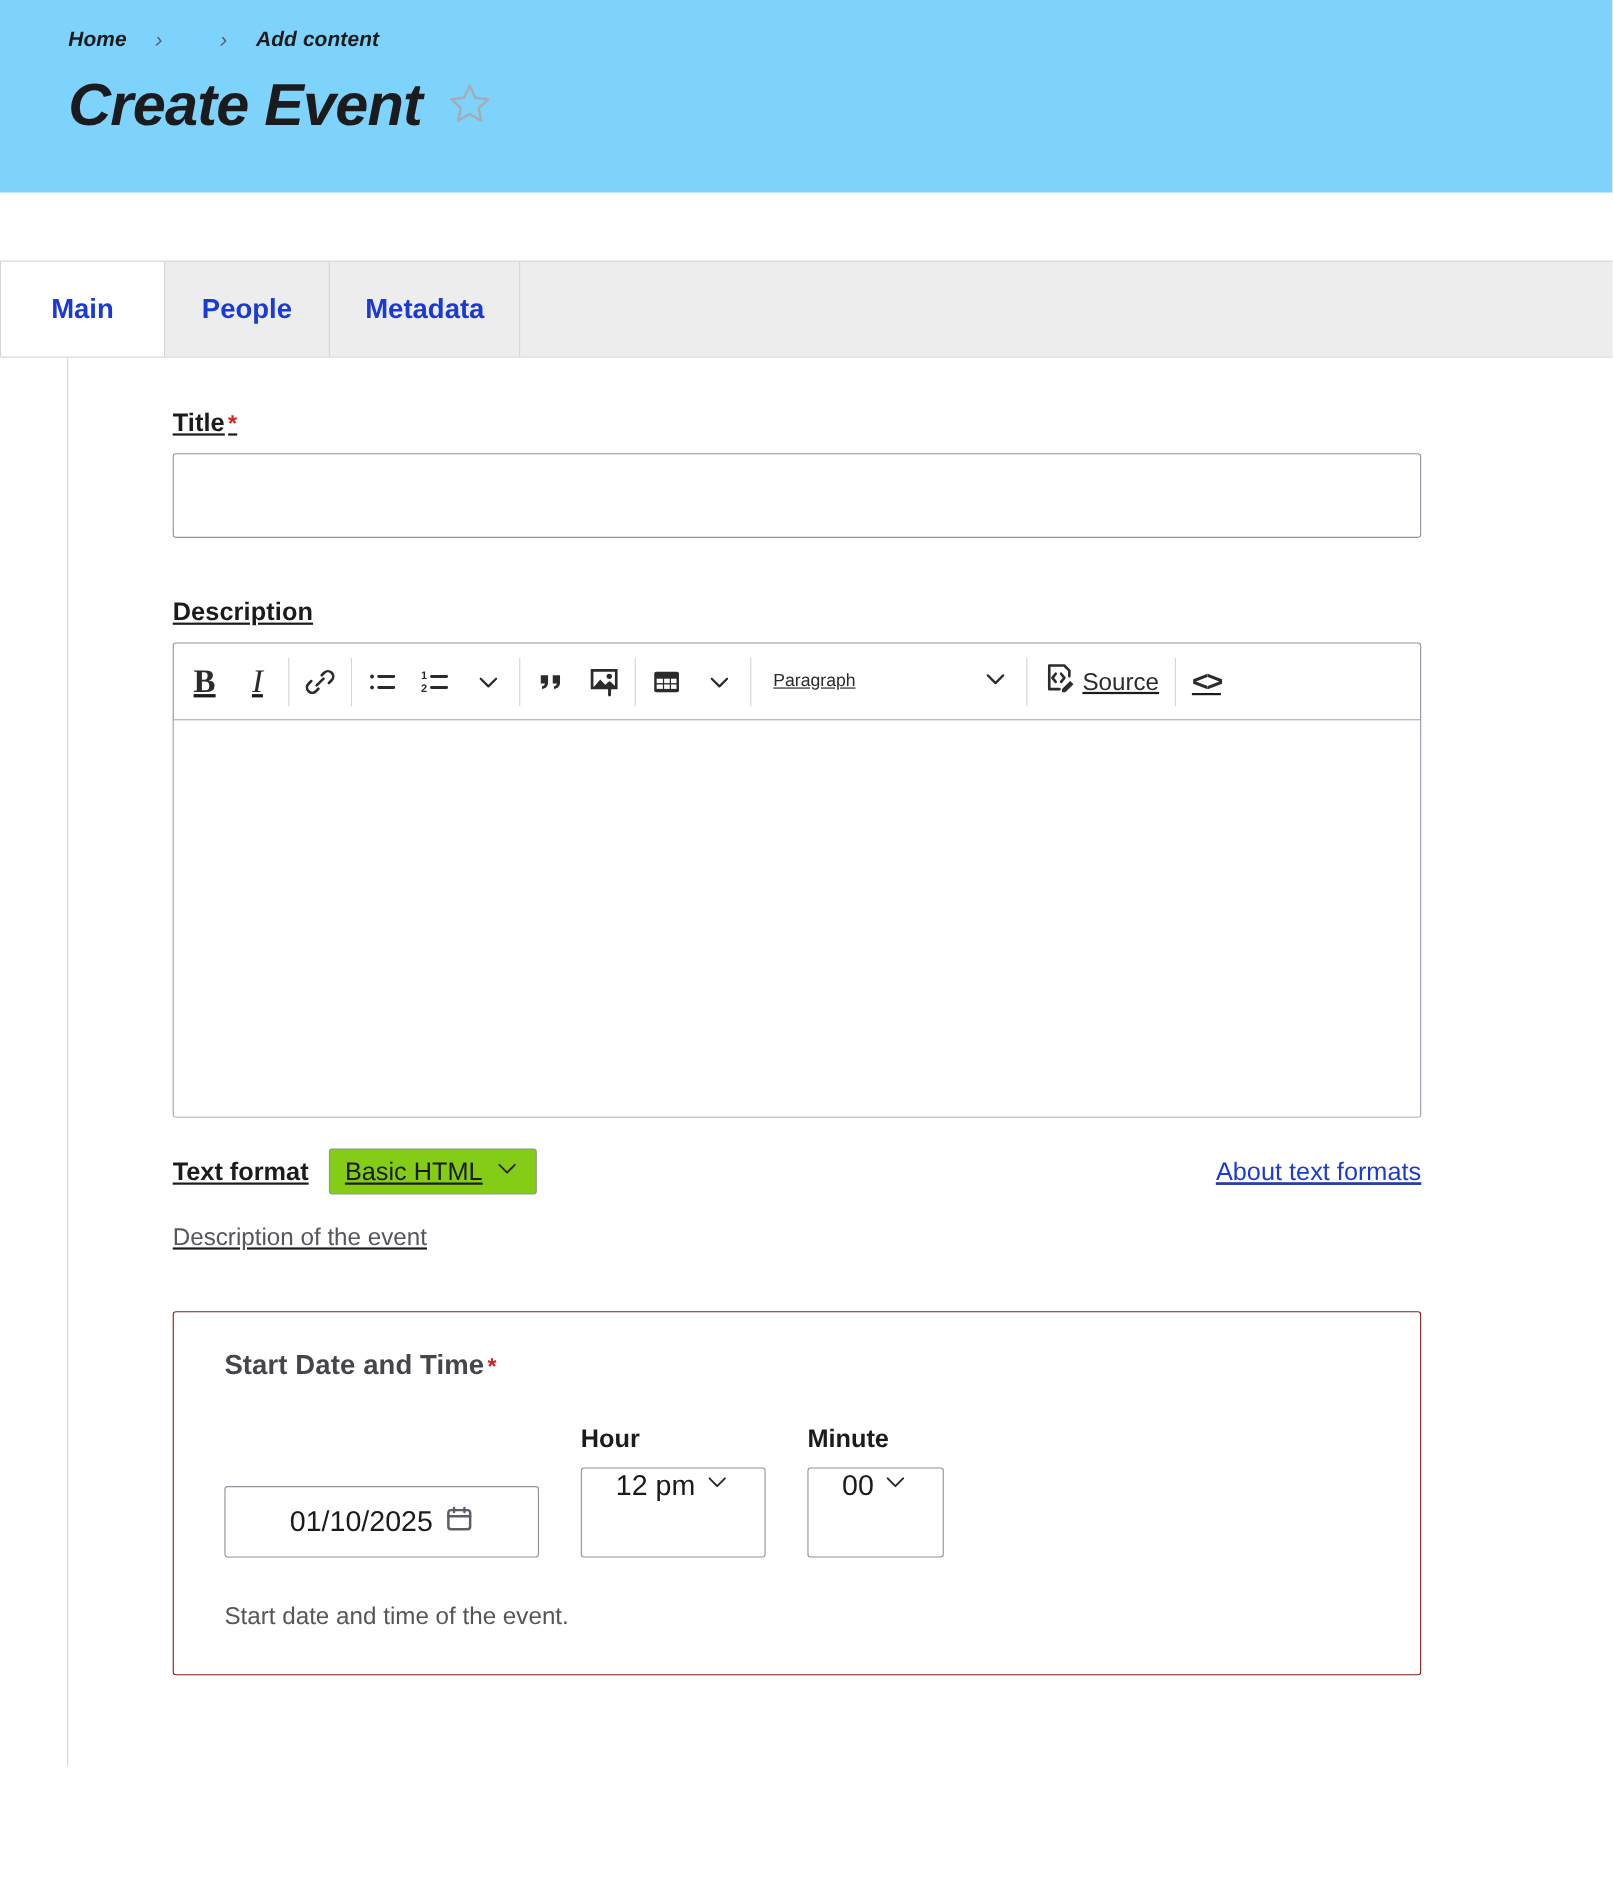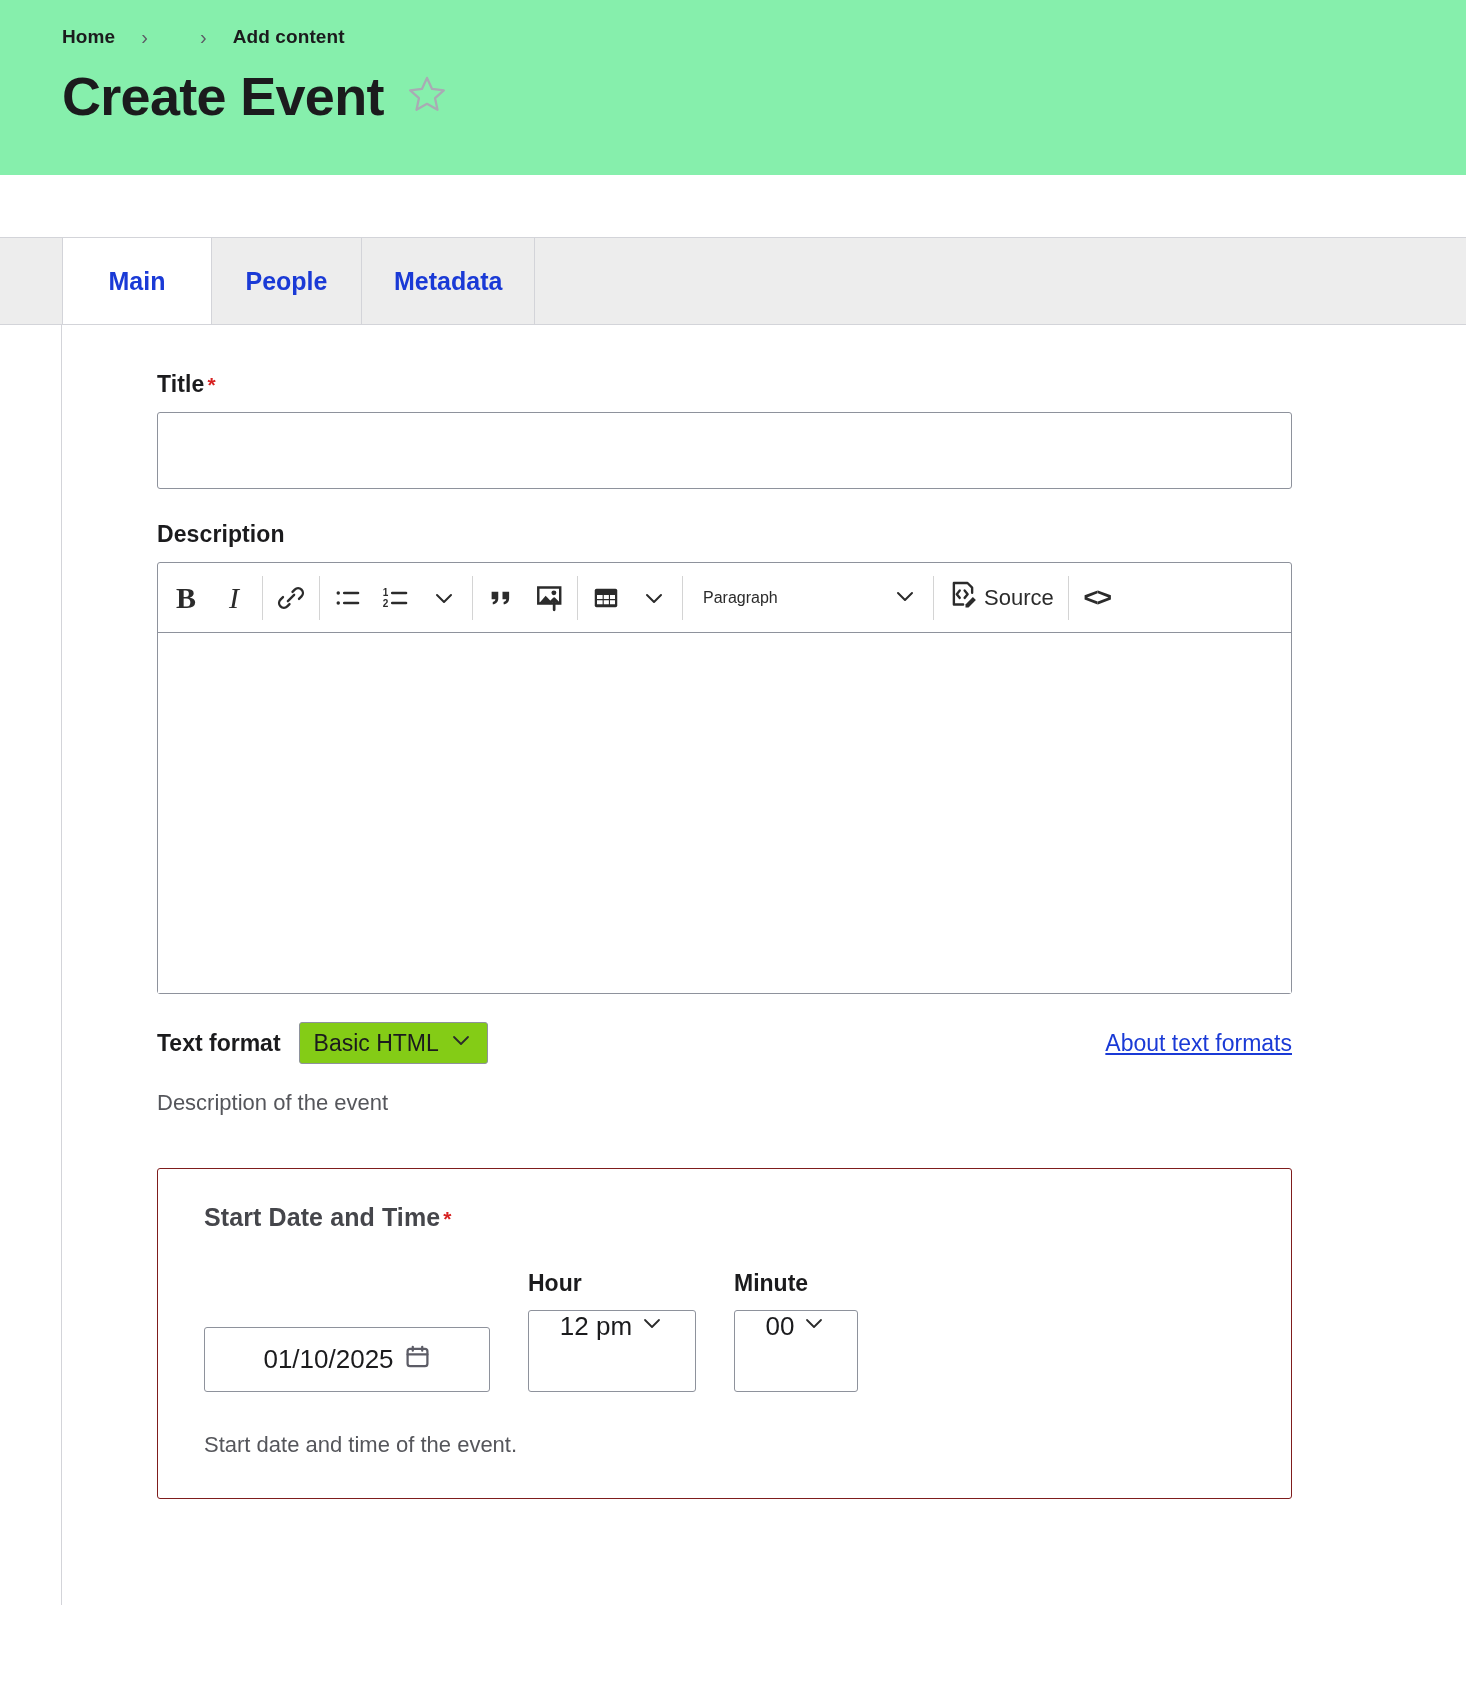--- a/index.html
+++ b/index.html
@@ -8,23 +8,24 @@
     width: 1466px;
     height: 1706px;
     background: #ffffff;
     font-family: "Liberation Sans", sans-serif;
     color: #1b1b1d;
     overflow: hidden;
   }
 
   
   .page-header {
-    background: #86efac;
+    background: #7dd3fc;
     padding: 22px 0 34px 62px;
     height: 175px;
+    font-style: italic;
   }
   .breadcrumb {
     display: flex;
     align-items: center;
     font-size: 19px;
     font-weight: 700;
     color: #1b1b1d;
     letter-spacing: .1px;
     height: 30px;
   }
@@ -63,21 +64,20 @@
     background: #fff;
   }
   .tab-bar {
     display: flex;
     margin-top: 62px;
     border-top: 1px solid #d3d4d9;
     border-bottom: 1px solid #d3d4d9;
     background: #ededed;
     width: 1466px;
     margin-left: -62px;
-    padding-left: 62px;
     height: 88px;
   }
   .tab {
     display: flex;
     align-items: center;
     justify-content: center;
     font-size: 25px;
     font-weight: 700;
     color: #003b9ef;
     color: #1a3ad6;
@@ -97,21 +97,21 @@
   }
 
   
   .form-body {
     padding: 46px 0 0 95px;
     border-left: 1px solid #d3d4d9;
     margin-left: -1px;
     width: 1404px;
     height: 1280px;
   }
-  .field { margin-bottom: 32px; }
+  .field { margin-bottom: 54px; text-decoration: underline; }
   .field-label {
     font-size: 23px;
     font-weight: 700;
     color: #1b1b1d;
     display: block;
     margin-bottom: 14px;
     letter-spacing: .1px;
   }
   .req { color: #d72222; font-size: 21px; margin-left: 3px; }
 

